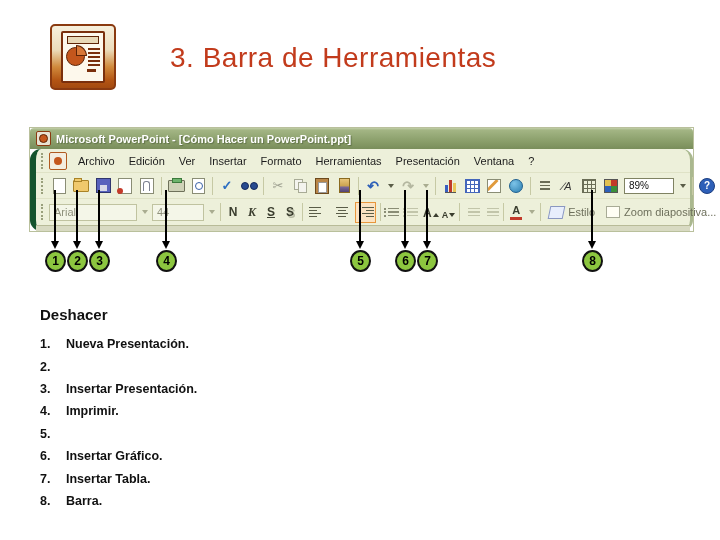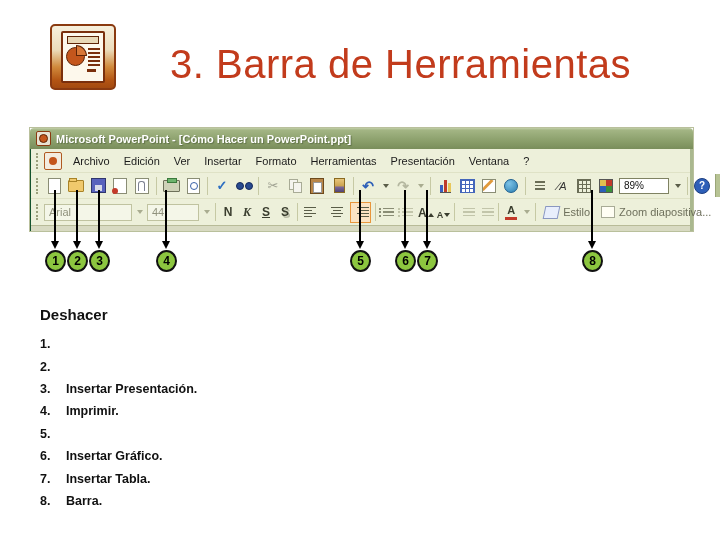--- a/index.html
+++ b/index.html
@@ -3,21 +3,21 @@
 <meta charset="utf-8">
 <style>
   html,body{margin:0;padding:0;}
   body{
     width:720px;height:540px;position:relative;background:#fff;
     font-family:"Liberation Sans", sans-serif;overflow:hidden;
   }
   
   .slide-title{
     position:absolute;left:170px;top:42px;width:540px;
-    font-size:40px;color:#c23b1c;letter-spacing:.5px;white-space:nowrap;
+    font-size:28px;color:#c23b1c;letter-spacing:.5px;white-space:nowrap;
   }
   
   .pp-logo{
     position:absolute;left:50px;top:24px;width:66px;height:66px;box-sizing:border-box;
     border:2px solid #8a3a10;border-radius:5px;
     background:linear-gradient(180deg,#f7f0dd 0%,#ecddbd 38%,#d18a3c 66%,#b35413 88%,#a34a10 100%);
     display:flex;align-items:center;justify-content:center;
   }
   .pp-logo-page{
     width:44px;height:52px;background:#fdf8ec;border:2px solid #7a2f0c;border-radius:2px;
@@ -42,21 +42,21 @@
     background:linear-gradient(180deg,#c2cfa9 0%,#a3b584 10%,#92a673 45%,#879b67 70%,#798d5b 100%);
     display:flex;align-items:center;gap:5px;padding:0 6px;
     color:#fff;font-size:11px;font-weight:bold;white-space:nowrap;overflow:hidden;
     text-shadow:1px 1px 1px #5f7147;
   }
   .win-titlebar-icon{
     width:13px;height:13px;flex:0 0 auto;background:#e8e2d2;border:1px solid #8a3a10;border-radius:2px;
     display:flex;align-items:center;justify-content:center;
   }
   .win-titlebar-icon i{display:block;width:7px;height:7px;border-radius:50%;background:#c4561c;border:1px solid #5f2406;}
-  .win-body{background:#edf0da;border-left:1px solid #14532d;border-right:3px solid #aab88f;}
+  .win-body{background:#edf0da;border-left:6px solid #14532d;border-right:3px solid #aab88f;border-radius:11px;}
   
   .menubar{height:23px;display:flex;align-items:center;font-size:11px;color:#1c1c1c;padding-left:2px;}
   .grip{width:3px;height:16px;border-left:2px dotted #9aa07c;margin:0 3px;}
   .menubar-appicon{width:16px;height:16px;margin-right:4px;background:#f3ede0;border:1px solid #b05a20;border-radius:2px;
     display:flex;align-items:center;justify-content:center;}
   .menubar-appicon i{display:block;width:8px;height:8px;border-radius:50%;background:#c4561c;}
   .menu-item{padding:3px 7px;cursor:default;}
   
   .toolbar{display:flex;align-items:center;padding-left:2px;border-top:1px solid #dfe2c6;}
   .toolbar.std{height:25px;gap:4px;}
@@ -428,20 +428,21 @@
 <div class="callout-circle" style="left:156px">4</div>
 <div class="callout-circle" style="left:350px">5</div>
 <div class="callout-circle" style="left:395px">6</div>
 <div class="callout-circle" style="left:417px">7</div>
 <div class="callout-circle" style="left:582px">8</div>
 
 <div class="legend-heading">Deshacer</div>
 <div class="legend-list">
   <div class="legend-row">
       <span class="legend-num">1.</span>
+      <span>Nueva Presentación.</span>
     </div>
   <div class="legend-row">
       <span class="legend-num">2.</span>
     </div>
   <div class="legend-row">
       <span class="legend-num">3.</span>
       <span>Insertar Presentación.</span>
     </div>
   <div class="legend-row">
       <span class="legend-num">4.</span>

